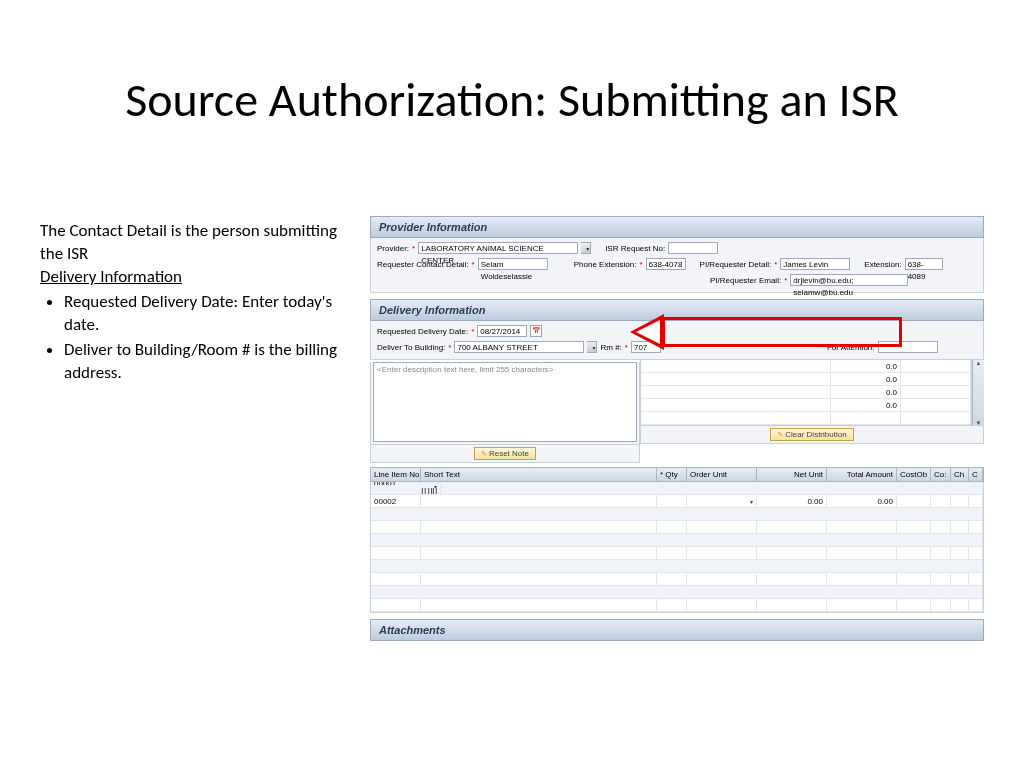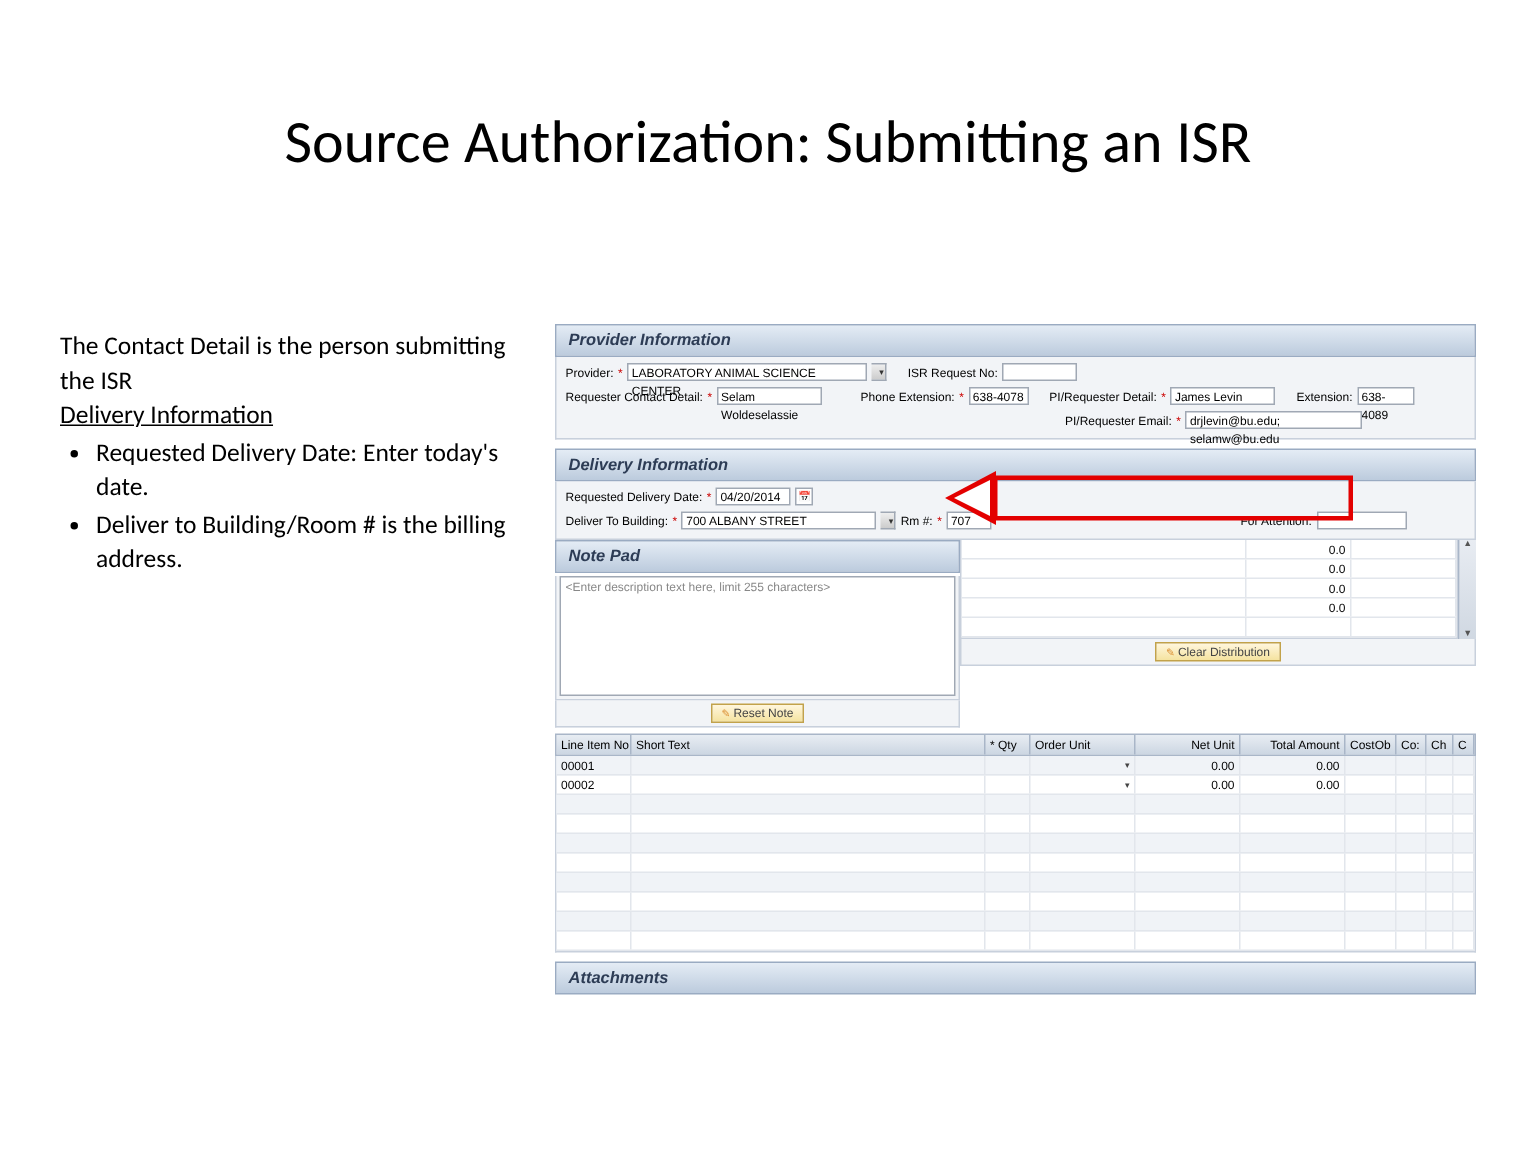--- a/index.html
+++ b/index.html
@@ -12,21 +12,21 @@
     color: #000;
     overflow: hidden;
     position: relative;
   }
   .slide-title {
     position: absolute;
     top: 70px;
     left: 0;
     width: 1024px;
     text-align: center;
-    font-size: 40px;
+    font-size: 48px;
     font-weight: 400;
   }
   .left-text {
     position: absolute;
     left: 40px;
     top: 220px;
     width: 300px;
     font-size: 17px;
     line-height: 1.35;
   }
@@ -104,21 +104,21 @@
   }
   .pencil { color:#d98a2b; margin-right:2px; font-size:7px;}
   .grid-hdr {
     display:flex; background:linear-gradient(#e8edf3,#ccd6e2);
     border:1px solid #a9b6c8; font-size:8px;
   }
   .grid-hdr > div { border-right:1px solid #a9b6c8; padding:2px 3px; overflow:hidden; white-space:nowrap;}
   .grid-body { border:1px solid #c8d0dc; border-top:none; background:#fff; }
   .grid-body .grow { display:flex; height:13px; border-bottom:1px solid #e2e6ec;}
   .grid-body .grow > div { border-right:1px solid #e2e6ec; padding:0 3px; display:flex; align-items:center; overflow:hidden;}
-  .alt { background:#f0f3f7;}
+  .alt { background:#f0f3f7;flex-direction:column;}
   .num { justify-content:flex-end !important; }
   .mini-dd { font-size:6px; color:#444; margin-left:auto; }
   .scrollv {
     width:12px; background:linear-gradient(#e8ecf2,#d0d8e2);
     border-left:1px solid #a9b6c8; display:flex; flex-direction:column;
     justify-content:space-between; align-items:center;
   }
   .scrollv span{ font-size:6px; color:#555;}
   .arrow-callout {
     position:absolute;
@@ -200,40 +200,39 @@
     </div>
   </div>
 
   <div style="height:6px"></div>
 
   <div class="section-header">Delivery Information</div>
   <div class="section-body">
     <div class="row">
       <span class="lbl">Requested Delivery Date:</span>
         <span class="req">*</span>
-      <span class="inp" style="width:50px">04/20/2014</span>
+      <span class="inp" style="width:50px">08/27/2014</span>
       <span class="cal">📅</span>
     </div>
     <div class="row">
       <span class="lbl">Deliver To Building:</span>
         <span class="req">*</span>
       <span class="inp" style="width:130px">700 ALBANY STREET</span>
         <span class="dd"></span>
       <span class="lbl">Rm #:</span>
         <span class="req">*</span>
       <span class="inp" style="width:30px">707</span>
       <span style="width:160px"></span>
       <span class="lbl">For Attention:</span>
       <span class="inp" style="width:60px"></span>
     </div>
   </div>
 
   <div class="two-col">
     <div class="notepad-area">
-      <div class="section-header">Note Pad</div>
       <div style="border:1px solid #c8d0dc; border-top:none; background:#f2f4f7;">
         <div class="note-box">&lt;Enter description text here, limit 255 characters&gt;</div>
       </div>
       <div class="btnbar">
         <span class="tinybtn"><span class="pencil">✎</span><span>Reset Note</span></span>
       </div>
     </div>
     <div class="charge-area">
       <div style="display:flex;">
         <div style="flex:1;">

